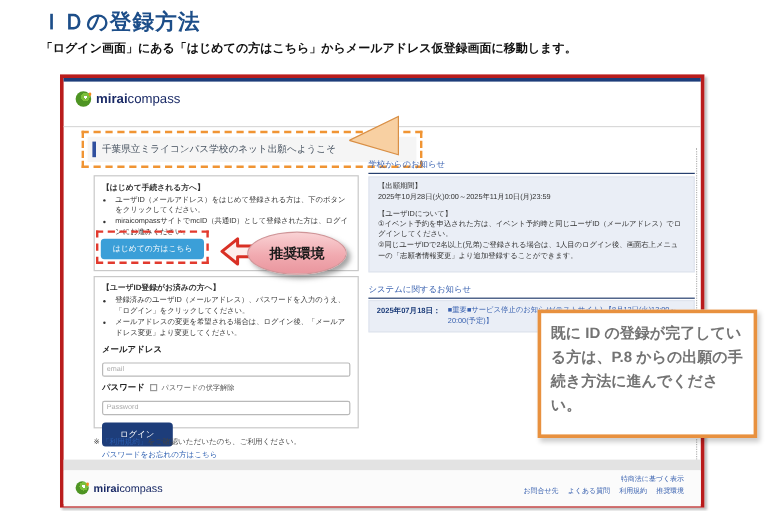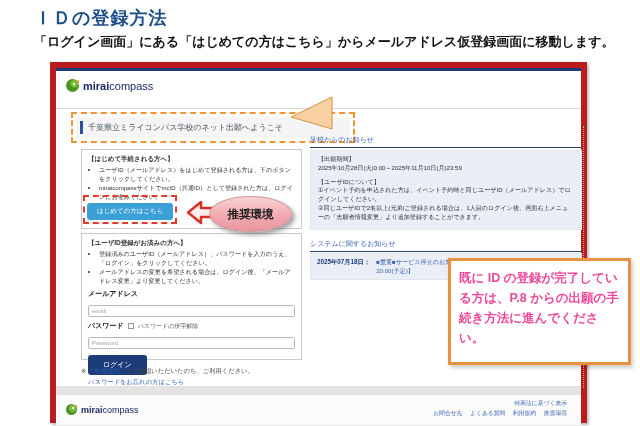--- a/index.html
+++ b/index.html
@@ -2,25 +2,25 @@
 <html lang="ja"><head>
 <meta charset="utf-8">
 <style>
   * { margin:0; padding:0; box-sizing:border-box; }
   html,body { background:#fff; }
   body { font-family:"Liberation Sans","DejaVu Sans",sans-serif; }
   #stage { position:relative; width:640px; height:426px; background:#fff; overflow:hidden; }
 
   
   .doc-title { position:absolute; left:34px; top:6px; font-size:18px; font-weight:bold; color:#1d4e89; letter-spacing:1px; }
-  .doc-subtitle { position:absolute; left:34px; top:33px; font-size:13px; font-weight:bold; color:#111; }
+  .doc-subtitle { position:absolute; left:34px; top:33px; font-size:10px; font-weight:bold; color:#111; }
 
   
   .win { position:absolute; left:50px; top:62px; width:537px; height:361px; background:#fff;
-         border:6px solid #b91c1c; box-shadow:2px 2px 2px rgba(0,0,0,.25); }
+         border:3px solid #b91c1c; box-shadow:2px 2px 2px rgba(0,0,0,.25); }
   .win > * { position:absolute; }
   .topbar { left:0; top:0; width:100%; height:3px; background:#1d3d7a; }
   .logo { display:flex; align-items:center; gap:4px; }
   .logo-hdr { left:10px; top:11px; }
   .logo-circle { width:13px; height:13px; border-radius:50%; position:relative;
     background:radial-gradient(circle at 62% 38%, #ffffff 0 1.3px, #7bbf3a 1.3px 3.6px, #4e9423 3.6px 100%); }
   .logo-circle::after { content:""; position:absolute; right:0; top:1px; width:2.5px; height:2.5px; border-radius:50%; background:#f08a1d; }
   .logo-text { font-size:11px; color:#1a2a66; }
   .logo-text b { font-weight:bold; }
   .hdr-divider { left:0; top:40px; width:100%; height:1px; background:#d9d9d9; }
@@ -80,21 +80,21 @@
   .f-links a { color:#3a62b0; text-decoration:none; margin-left:6px; }
 
   
   .callout-top { position:absolute; left:330px; top:88px; width:272px; height:46px; z-index:5;
     background:linear-gradient(180deg,#fce9d4 0%,#f6c795 55%,#f0a763 100%);
     border:1px solid #d98f45; box-shadow:3px 3px 4px rgba(110,110,110,.6);
     padding:4px 9px; font-size:12px; font-weight:bold; color:#000; line-height:1.5; }
   .callout-pointer { position:absolute; left:291px; top:96px; width:42px; height:34px; z-index:6; }
   .callout-bottom { position:absolute; left:448px; top:258px; width:183px; height:107px; z-index:5;
     background:#fff; border:3px solid #e8913f; box-shadow:2px 3px 4px rgba(0,0,0,.2);
-    padding:7px 8px; font-size:12.5px; font-weight:bold; color:#ec4899; line-height:1.6; }
+    padding:7px 8px; font-size:12.5px; font-weight:bold; color:#737373; line-height:1.6; }
 </style>
 </head>
 <body>
 
 <div id="stage">
 
   <div class="doc-title">ＩＤの登録方法</div>
   <div class="doc-subtitle">「ログイン画面」にある「はじめての方はこちら」からメールアドレス仮登録画面に移動します。</div>
 
   <div class="win">

